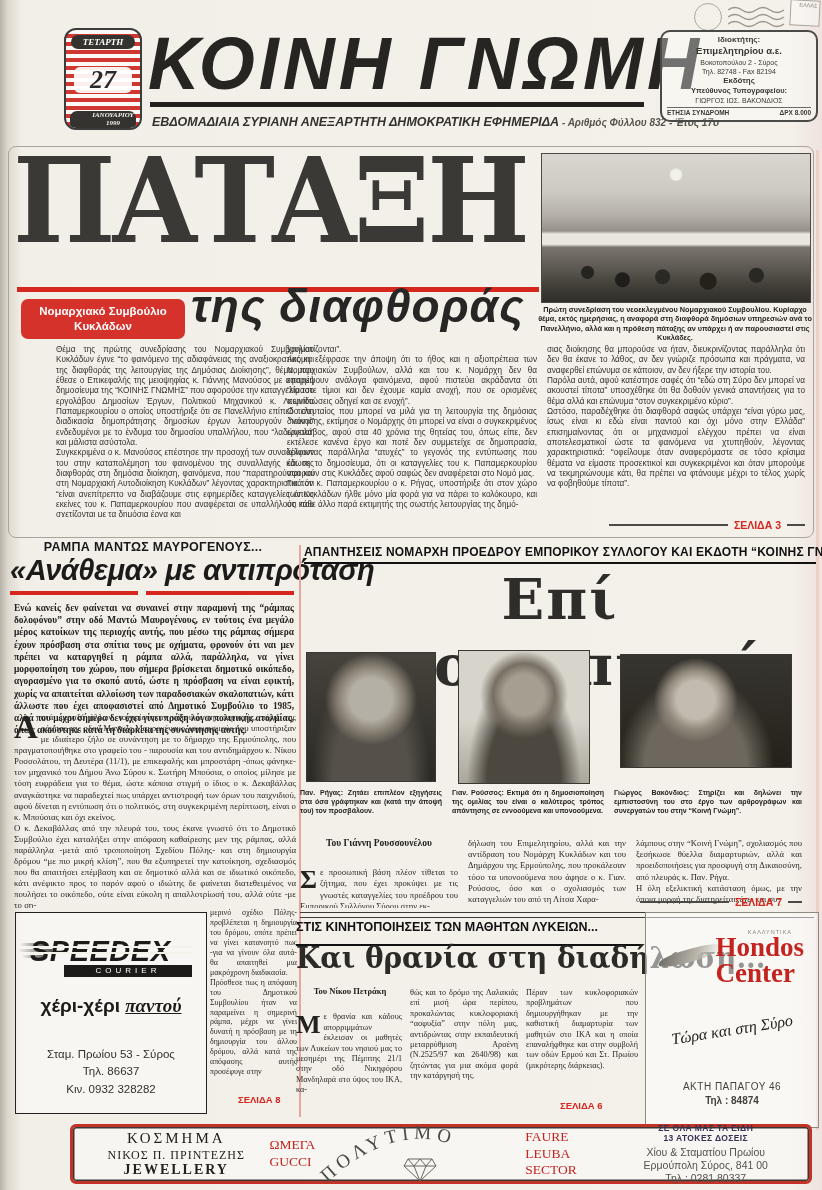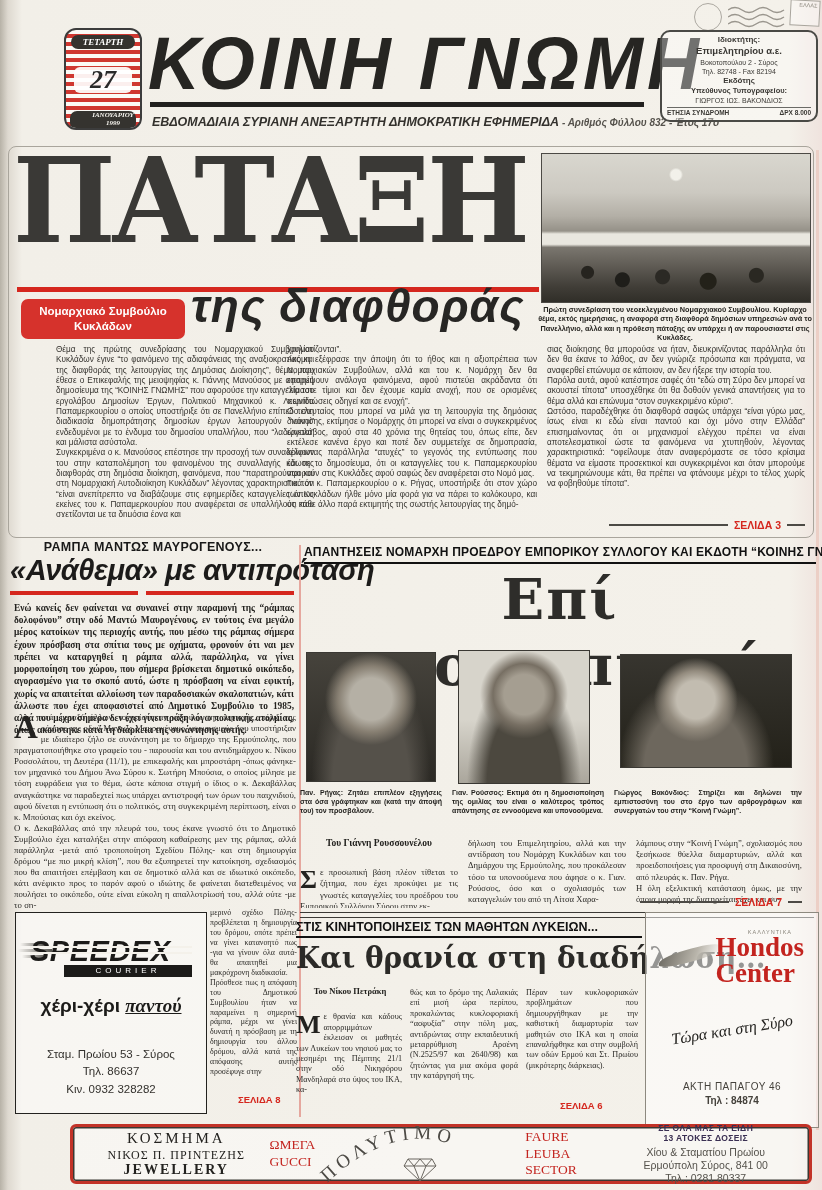--- a/index.html
+++ b/index.html
@@ -116,21 +116,21 @@
   .percol{position:absolute;font-family:"Liberation Serif",serif;font-size:8.6px;line-height:1.3;
     text-align:justify;color:#2a2926;overflow:hidden;white-space:pre-line;}
   #percol1{left:300px;top:856px;width:158px;height:52px;}
   #percol2{left:468px;top:838px;width:158px;height:72px;}
   #percol3{left:636px;top:838px;width:166px;height:72px;}
   #per-pageref{left:640px;top:896px;width:162px;}
   #per-rule{left:300px;top:912px;width:514px;height:4px;border-top:1.5px solid #3c3a36;border-bottom:1px solid #3c3a36;}
 
   
   #stu-kicker{left:296px;top:920px;width:346px;font-weight:bold;font-size:12.5px;color:#111;
-    border-bottom:2.5px solid #111;padding-bottom:2px;white-space:nowrap;}
+    border-bottom:2.5px solid #111;padding-bottom:10px;white-space:nowrap;}
   #stu-headline{left:296px;top:940px;font-family:"DejaVu Serif",serif;font-weight:bold;font-size:30px;
     color:#2b2a27;white-space:nowrap;transform:scaleX(.93);transform-origin:left top;}
   #stu-byline{left:296px;top:986px;width:108px;text-align:center;font-family:"Liberation Serif",serif;
     font-weight:bold;font-size:8.5px;color:#23221f;}
   .stucol{position:absolute;font-family:"Liberation Serif",serif;font-size:8.2px;line-height:1.27;
     text-align:justify;color:#2a2926;overflow:hidden;white-space:pre-line;}
   #stucol1{left:296px;top:1002px;width:106px;height:112px;}
   #stucol2{left:410px;top:988px;width:108px;height:126px;}
   #stucol3{left:526px;top:988px;width:112px;height:112px;}
   #stu-pageref{left:560px;top:1100px;color:#d5271e;font-weight:bold;font-size:9.5px;}

